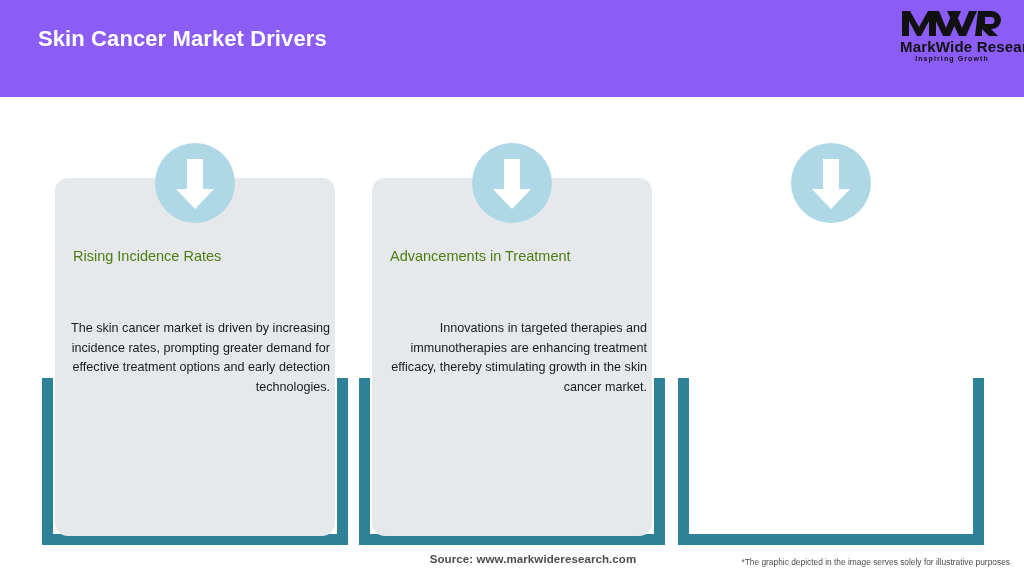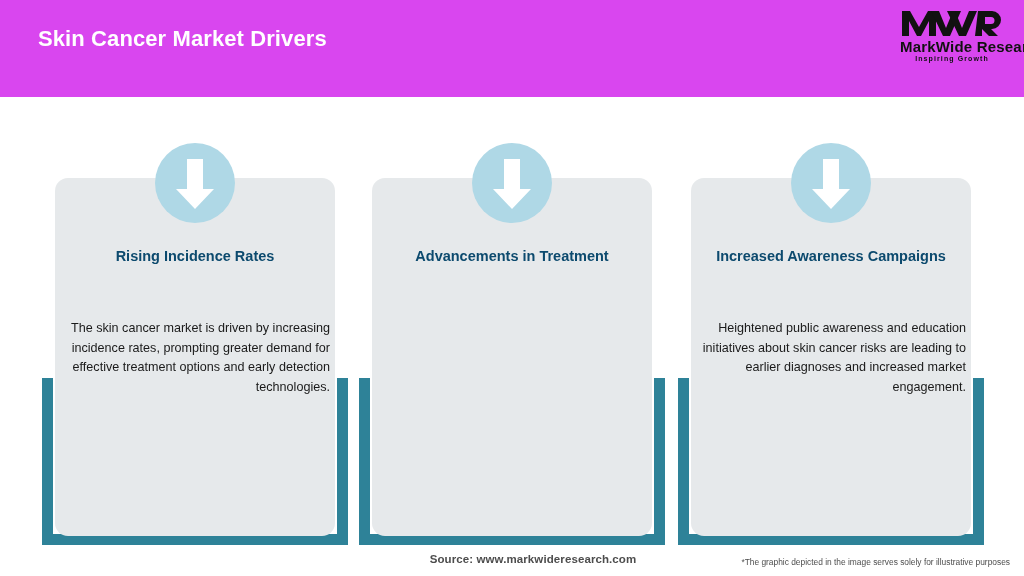--- a/index.html
+++ b/index.html
@@ -15,21 +15,21 @@
     font-family: "Liberation Sans", sans-serif;
     -webkit-font-smoothing: antialiased;
   }
 
   
   .header {
     position: absolute;
     left: 0; top: 0;
     width: 1024px;
     height: 97px;
-    background: #d946ef;
+    background: #8b5cf6;
   }
   .header-title {
     position: absolute;
     left: 38px;
     top: 26px;
     font-size: 22px;
     font-weight: bold;
     color: #ffffff;
     letter-spacing: 0.1px;
     white-space: nowrap;
@@ -121,24 +121,24 @@
     border-radius: 50%;
     background: #AFD8E6;
   }
   .badge svg { display: block; }
 
   .card-title {
     position: absolute;
     left: 18px;
     top: 68px;            
     width: 244px;
-    text-align: center;
+    text-align: left;
     font-size: 14.5px;
-    font-weight: bold;
-    color: #0c4a6e;
+    font-weight: normal;
+    color: #4d7c0f;
     line-height: 21px;
   }
 
   .card-body {
     position: absolute;
     left: 9px;
     top: 141px;           
     width: 266px;
     text-align: right;
     font-size: 12.6px;
@@ -208,36 +208,33 @@
           <polygon fill="#FFFFFF" points="32,16 48,16 48,46 59,46 40,66 21,46 32,46"></polygon>
         </svg>
       </span>
     </div>
   </div>
 
   <div class="card-wrap c1">
     <div class="frame"></div>
     <div class="card">
       <div class="card-title">Advancements in Treatment</div>
+      <div class="card-body">Innovations in targeted therapies and immunotherapies are enhancing treatment efficacy, thereby stimulating growth in the skin cancer market.</div>
     </div>
     <div class="badge">
       <span>
         <svg width="80" height="80" viewBox="0 0 80 80" aria-hidden="true">
           <polygon fill="#FFFFFF" points="32,16 48,16 48,46 59,46 40,66 21,46 32,46"></polygon>
         </svg>
       </span>
     </div>
   </div>
 
   <div class="card-wrap c2">
     <div class="frame"></div>
-    <div class="card">
-      <div class="card-title">Increased Awareness Campaigns</div>
-      <div class="card-body">Heightened public awareness and education initiatives about skin cancer risks are leading to earlier diagnoses and increased market engagement.</div>
-    </div>
     <div class="badge">
       <span>
         <svg width="80" height="80" viewBox="0 0 80 80" aria-hidden="true">
           <polygon fill="#FFFFFF" points="32,16 48,16 48,46 59,46 40,66 21,46 32,46"></polygon>
         </svg>
       </span>
     </div>
   </div>
 
 </div>

